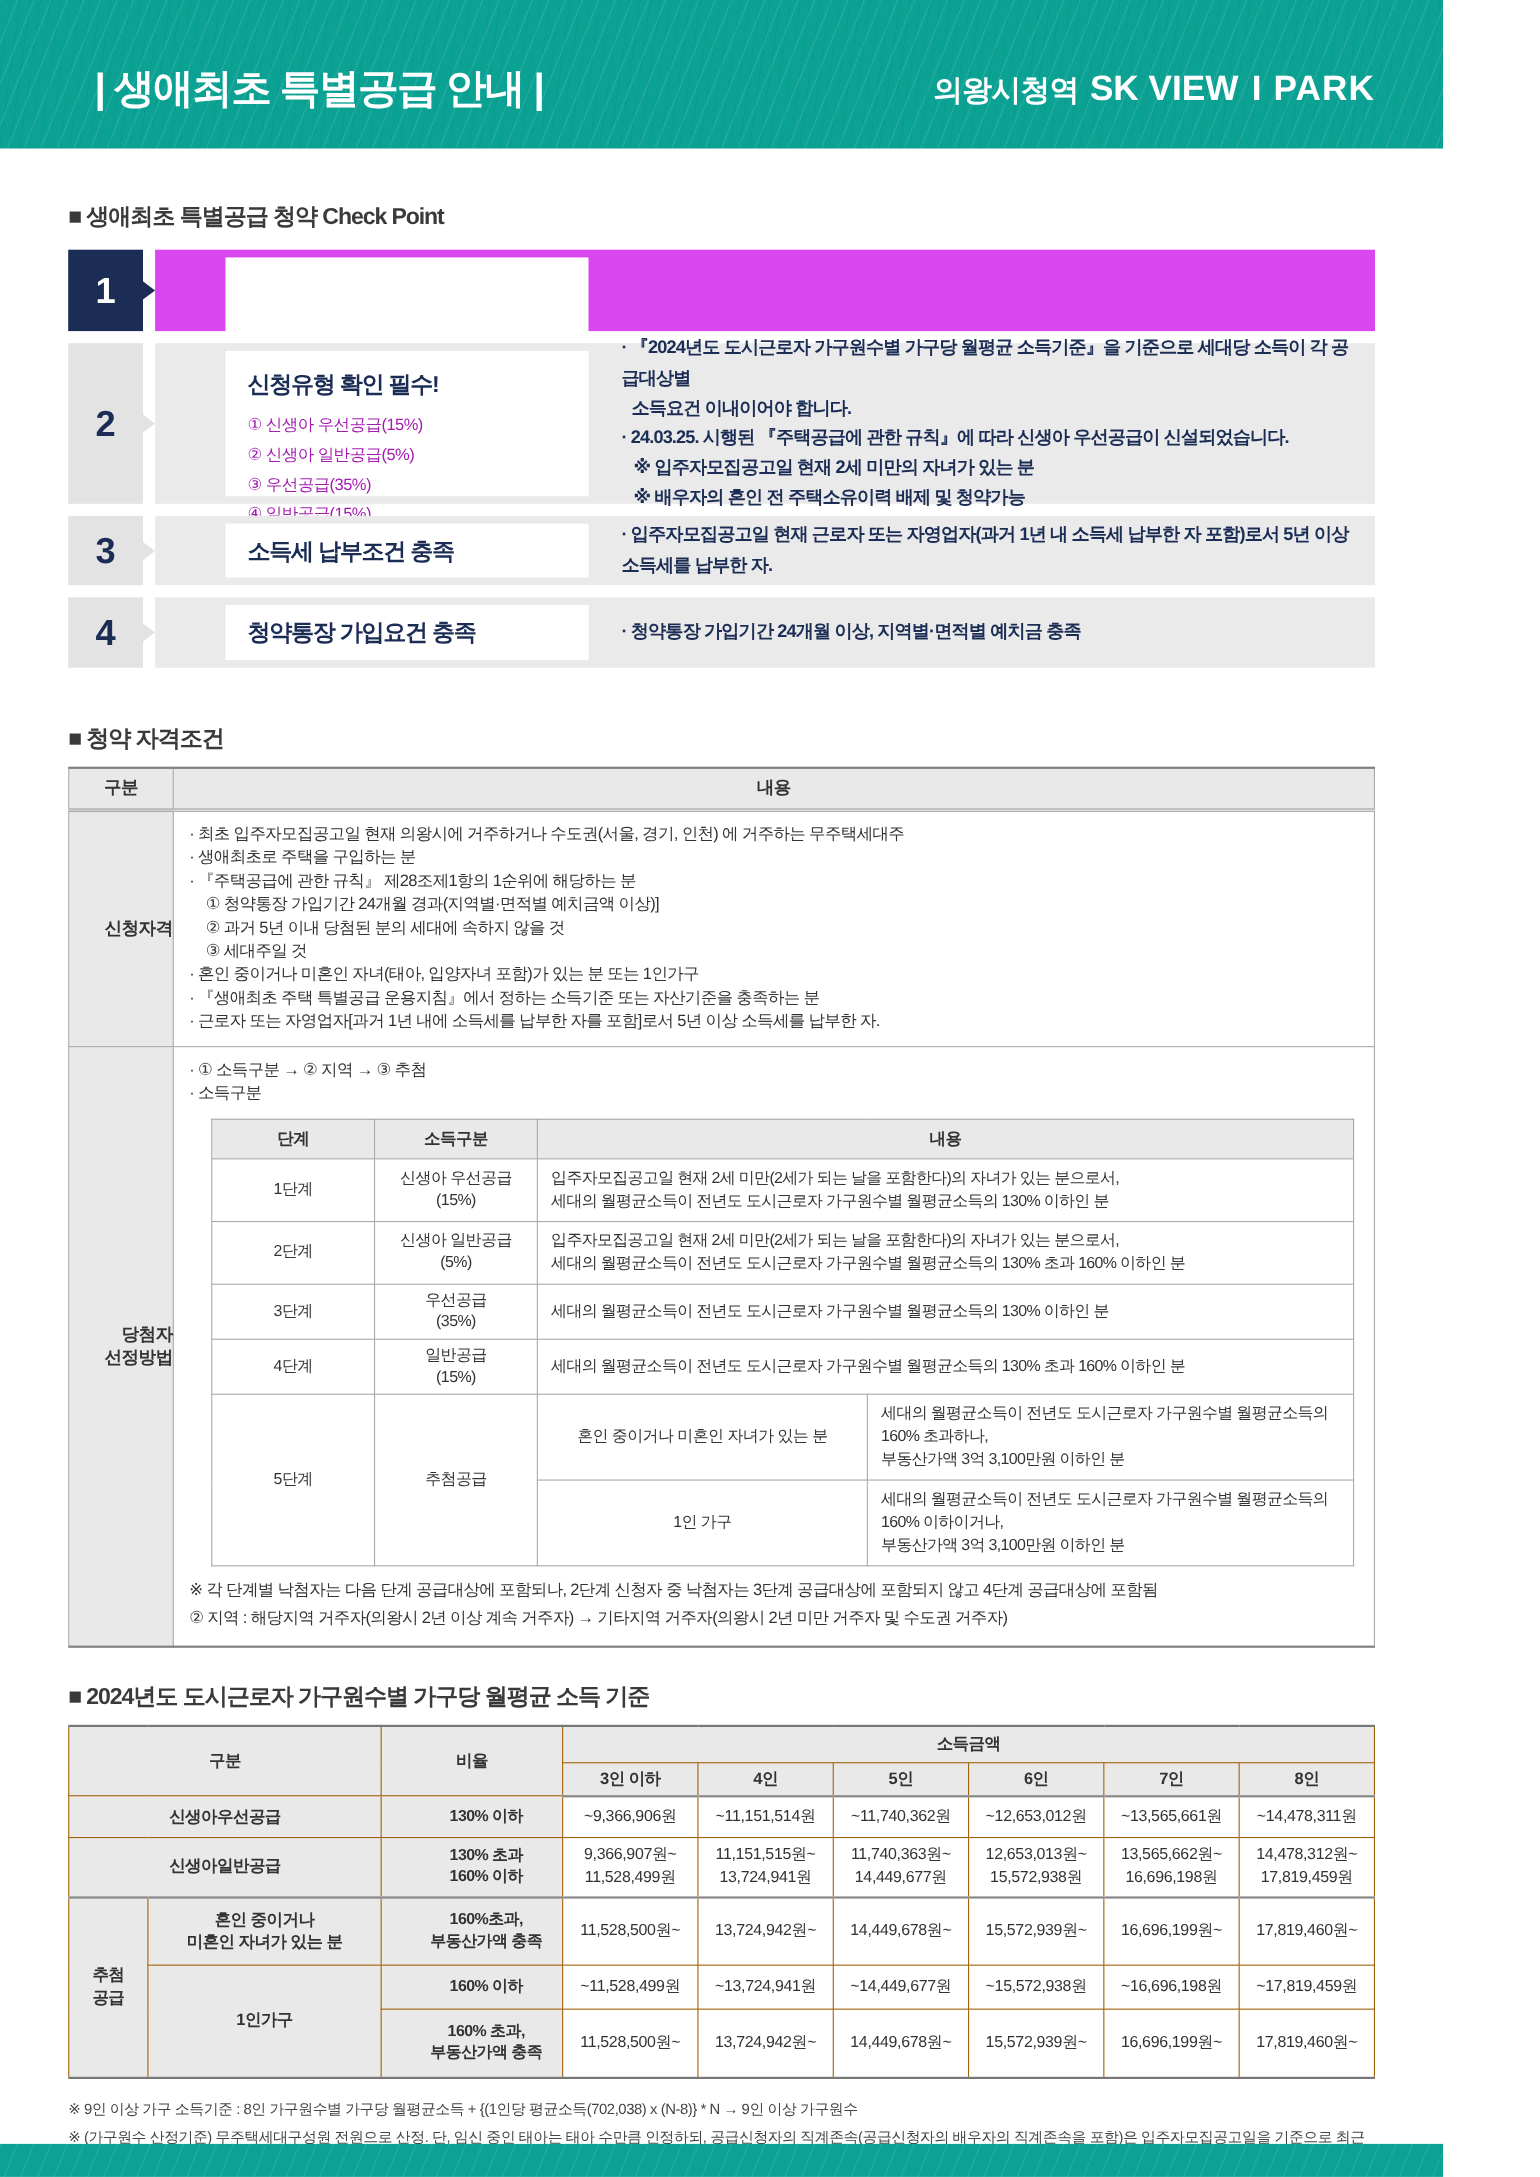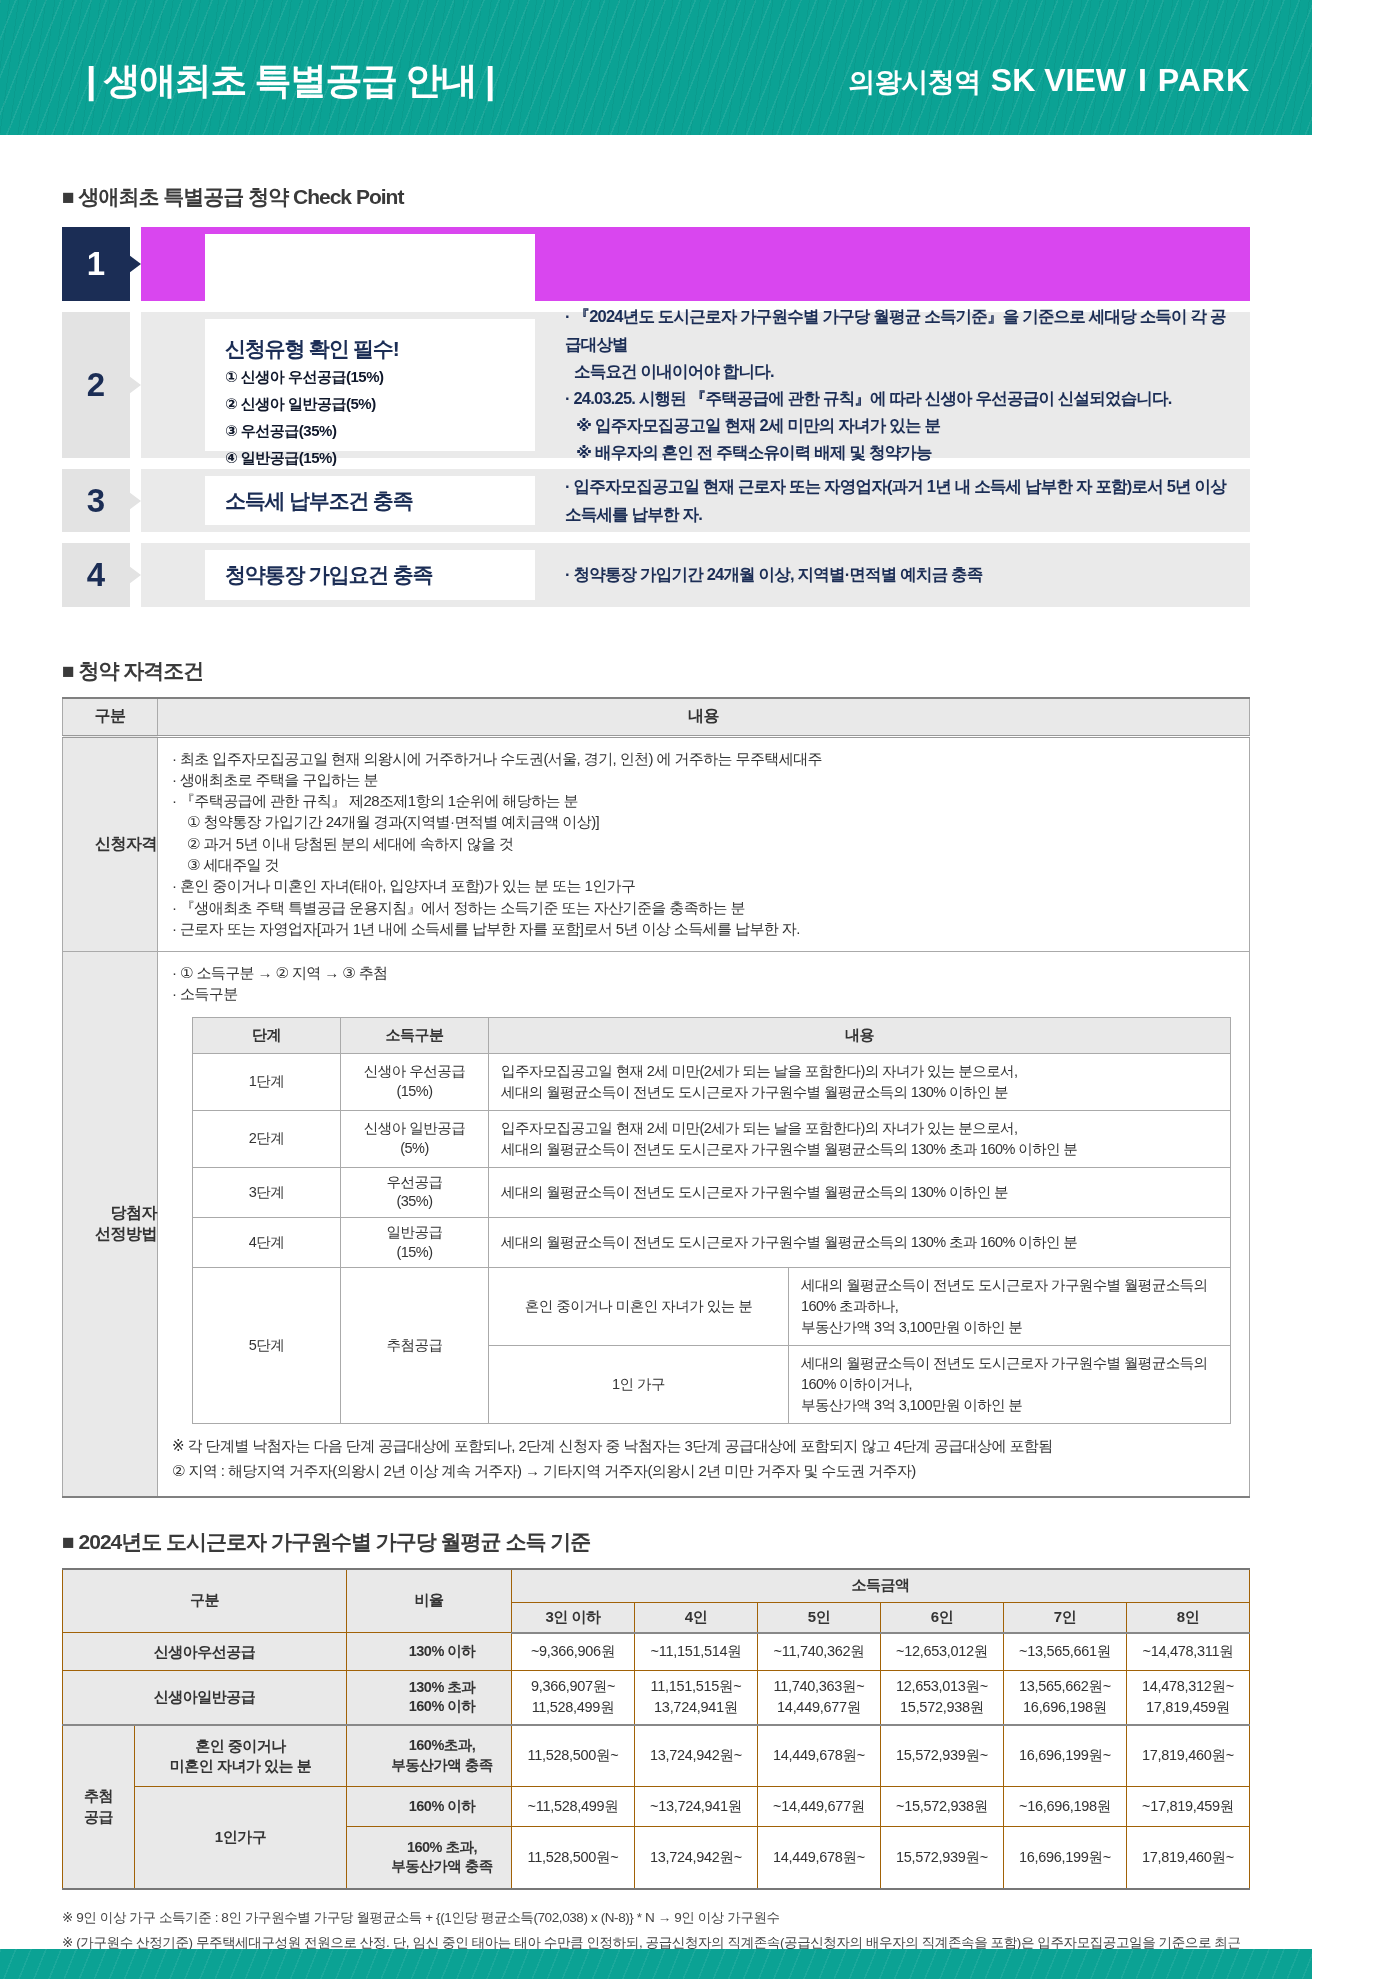--- a/index.html
+++ b/index.html
@@ -34,21 +34,21 @@
     width:68px; flex:0 0 68px; position:relative;
     display:flex; align-items:center; justify-content:center;
     font-size:33px; font-weight:bold;
   }
   .cp-arrow { position:absolute; right:-11px; top:50%; transform:translateY(-50%);
     width:0; height:0; border-top:9px solid transparent; border-bottom:9px solid transparent; }
   .cp-body { flex:1; margin-left:11px; display:flex; align-items:center; padding:0 20px 0 64px; }
   .cp-card { background:#fff; width:330px; flex:0 0 330px; align-self:stretch; margin:7px 0;
     display:flex; flex-direction:column; justify-content:center; padding:12px 20px; }
   .cp-card-title { color:#1B2D55; font-weight:bold; font-size:21px; letter-spacing:-1.2px; }
-  .cp-card-list { font-size:15px; font-weight:bold; color:#0f172a; line-height:1.8; letter-spacing:-0.5px; }
+  .cp-card-list { margin-top:10px; font-size:15px; font-weight:normal; color:#a21caf; line-height:1.8; letter-spacing:-0.5px; }
   .cp-details { margin-left:30px; font-size:16.5px; line-height:1.65; letter-spacing:-0.8px; }
   .cp-details .ind1 { padding-left:9px; }
   .cp-details .note { padding-left:11px; }
   .cp-dark .cp-num { background:#1B2D55; color:#fff; }
   .cp-dark .cp-arrow { border-left:12px solid #1B2D55; }
   .cp-dark .cp-body { background:#d946ef; color:#fff;flex-direction:column; }
   .cp-dark .cp-card { text-align:center; }
   .cp-light .cp-num { background:#E3E3E3; color:#1B2D55; }
   .cp-light .cp-arrow { border-left:12px solid #E3E3E3; }
   .cp-light .cp-body { background:#EAEAEA; color:#1B2D55; }

